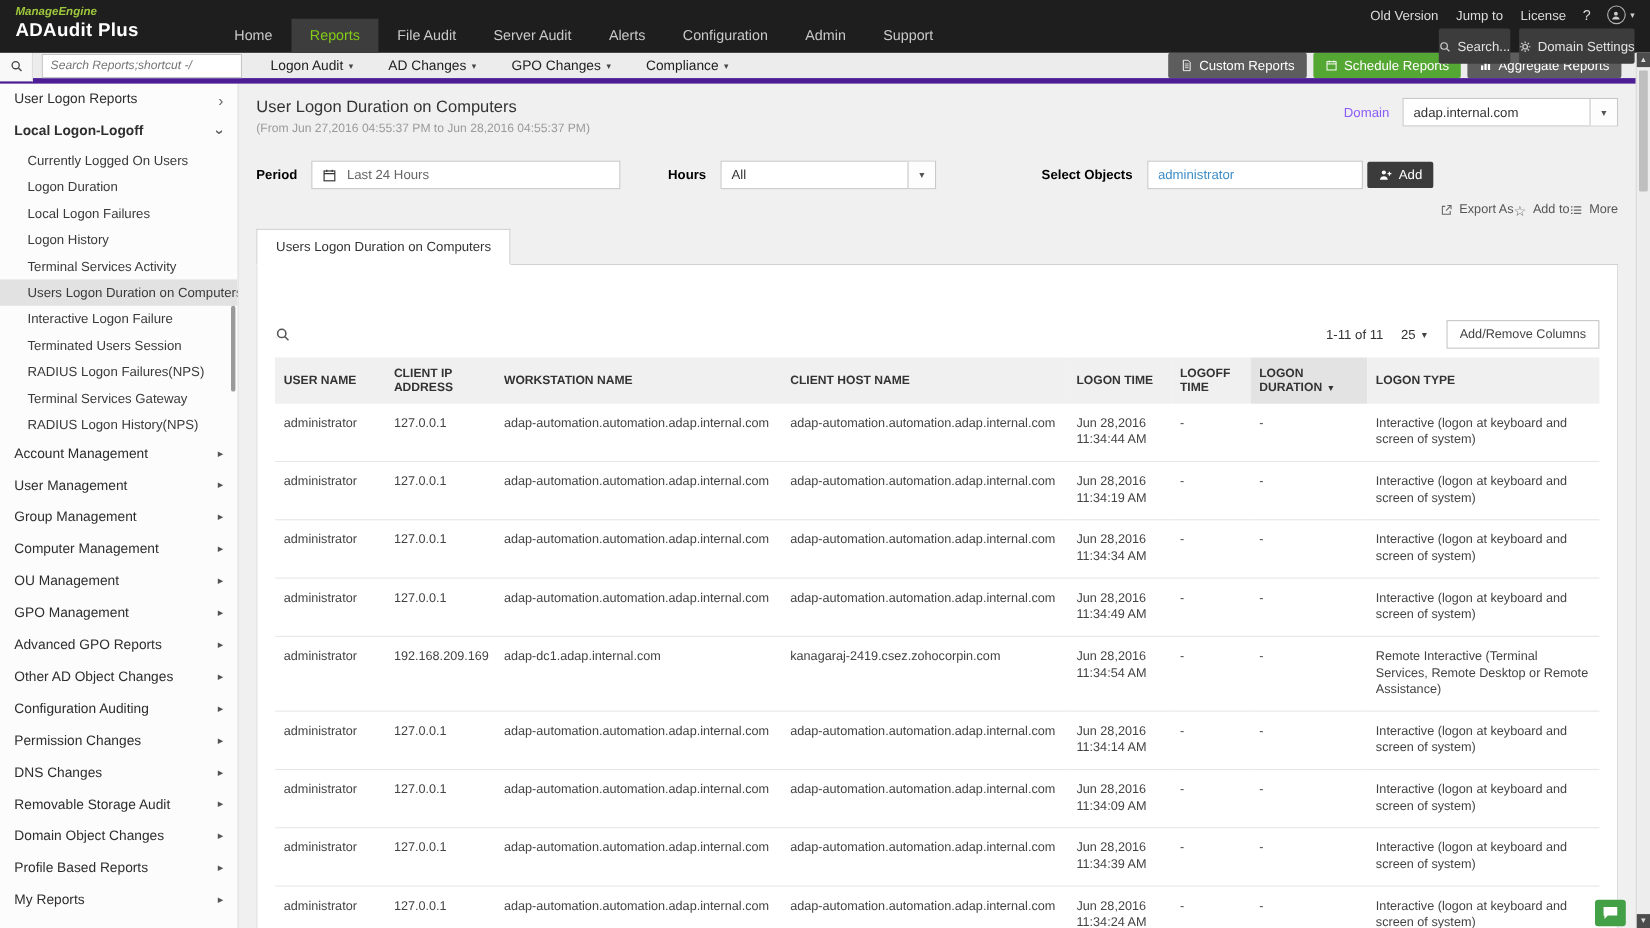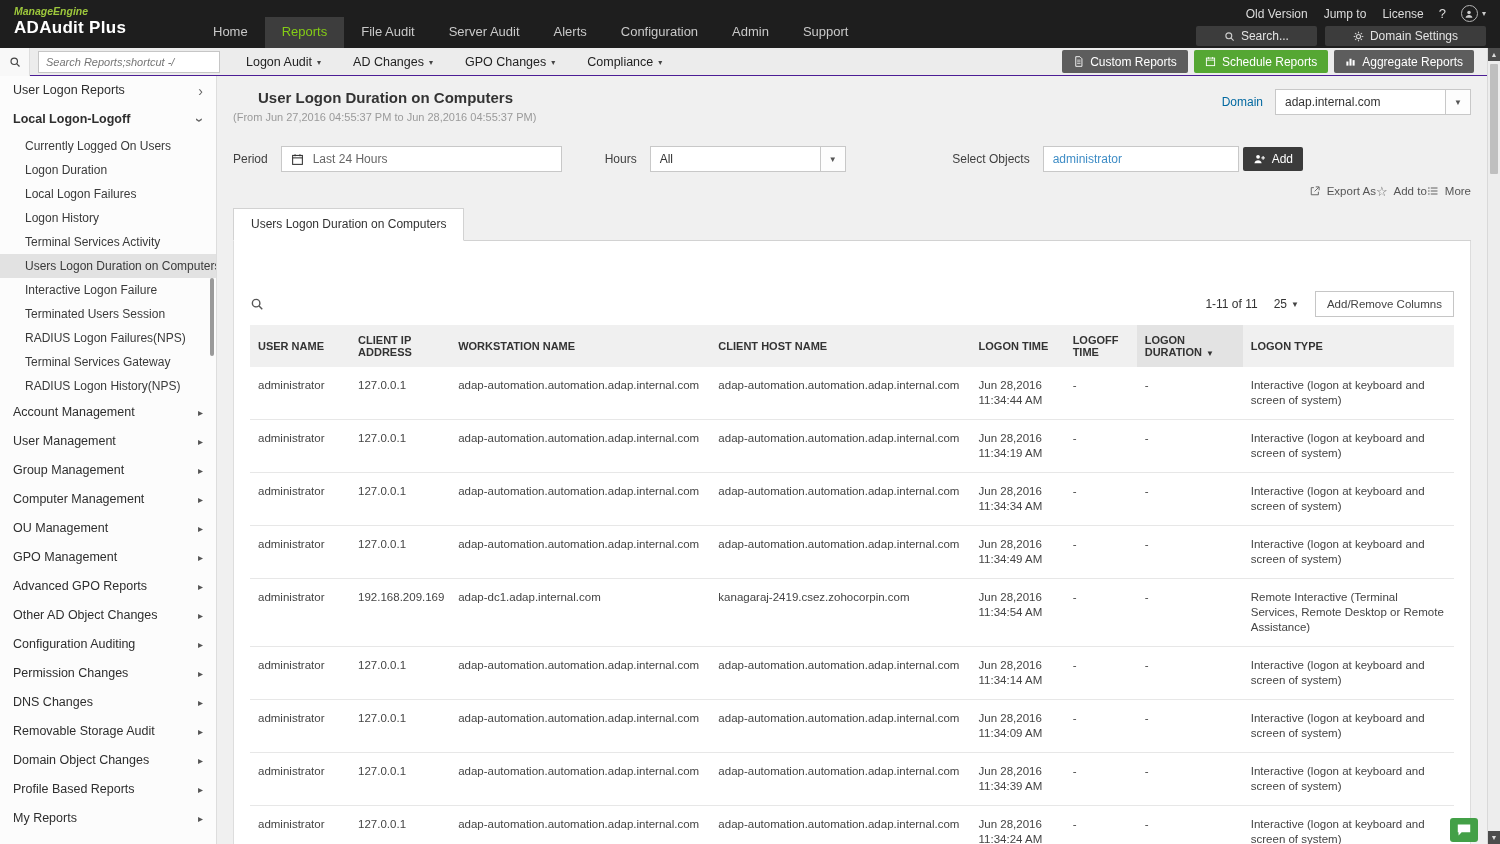--- a/index.html
+++ b/index.html
@@ -24,25 +24,25 @@
   .nav-item.active { background: #3d3d3d; color: #84cc16; }
   .topbar-right { margin-left: auto; display: flex; flex-direction: column; align-items: flex-end; gap: 4px; padding: 5px 14px 0 0; }
   .top-links { display: flex; align-items: center; gap: 15px; }
   .links-wrap { display: flex; gap: 16px; font-size: 12px; color: #dcdcdc; }
   .top-link { cursor: pointer; white-space: nowrap; }
   .help-badge { font-size: 13px; color: #dcdcdc; cursor: pointer; }
   .avatar { display: flex; align-items: center; gap: 4px; cursor: pointer; }
   .av-circle { width: 17px; height: 17px; border: 1px solid #b5b5b5; border-radius: 50%; display: flex; align-items: center; justify-content: center; color: #ccc; }
   .small-caret { font-size: 8px; color: #ccc; }
   .top-buttons { display: flex; gap: 8px; }
-  .top-btn { background: #3c3c3c; border-radius: 2px; height: 20px; display: flex; align-items: center; gap: 6px; padding: 0 28px; font-size: 12px; color: #e3e3e3; cursor: pointer; white-space: nowrap; }
+  .top-btn { background: #3c3c3c; border-radius: 2px; height: 32px; display: flex; align-items: center; gap: 6px; padding: 0 0; font-size: 12px; color: #e3e3e3; cursor: pointer; white-space: nowrap; }
   .top-btn .icon { color: #cfcfcf; }
 
   
-  .toolbar { height: 28px; background: #ececec; border-bottom: 1px solid #4c1d95; display: flex; align-items: center; position: relative; z-index: 4; }
+  .toolbar { height: 28px; background: #ececec; border-bottom: 5px solid #4c1d95; display: flex; align-items: center; position: relative; z-index: 4; }
   .tb-search-icon-box { width: 30px; height: 28px; display: flex; align-items: center; justify-content: center; background: #f8f8f8; border-right: 1px solid #ddd; color: #444; cursor: pointer; }
   .tb-search-input { width: 182px; height: 22px; margin: 0 10px 0 8px; border: 1px solid #c6c6c6; font-size: 11px; font-style: italic; color: #777; padding: 0 7px; font-family: inherit; background: #fff; }
   .category-menus { display: flex; height: 100%; }
   .tb-menu { display: flex; align-items: center; gap: 5px; padding: 0 16px; font-size: 12.5px; color: #222; cursor: pointer; white-space: nowrap; }
   .tb-menu .caret { font-size: 8px; color: #444; margin-top: 1px; }
   .toolbar-right { margin-left: auto; display: flex; gap: 6px; padding-right: 26px; }
   .tb-btn { height: 23px; display: flex; align-items: center; gap: 6px; padding: 0 11px; font-size: 12px; color: #fff; border: none; border-radius: 2px; cursor: pointer; font-family: inherit; white-space: nowrap; }
   .tb-btn.dark { background: #5d5d5d; }
   .tb-btn.green { background: var(--green, #55a733); }
 
@@ -56,31 +56,31 @@
   .chev { color: #666; font-size: 14px; line-height: 10px; display: inline-block; }
   .chev.rot { transform: rotate(90deg); }
   .chev.tri { font-size: 10px; color: #555; }
   .sb-child { padding: 5px 12px 5px 25px; font-size: 12px; line-height: 14px; color: #3a3a3a; cursor: pointer; white-space: nowrap; }
   .sb-child.selected { background: #e2e2e2; }
   .sb-thumb { position: absolute; right: 2px; top: 202px; width: 4px; height: 78px; background: #9a9a9a; border-radius: 2px; }
 
   
   .main { flex: 1; padding: 0 16px; margin-right: 13px; display: flex; flex-direction: column; overflow: hidden; background: #f0f0f0; }
   .page-head { display: flex; margin-top: 13px; align-items: flex-start; }
-  .page-title { font-size: 15px; font-weight: bold; color: #333; margin-left: 25px; }
+  .page-title { font-size: 15px; font-weight: normal; color: #333; }
   .page-sub { font-size: 11px; color: #9a9a9a; margin-top: 5px; }
   .domain-wrap { margin-left: auto; display: flex; align-items: center; gap: 12px; }
-  .domain-label { font-size: 12px; color: #0369a1; }
+  .domain-label { font-size: 12px; color: #8b5cf6; }
   .select { display: flex; height: 26px; background: #fff; border: 1px solid #c8c8c8; cursor: pointer; justify-content: flex-end; }
   .select .val { display: flex; align-items: center; padding: 0 9px; font-size: 12px; color: #333; flex: 1; white-space: nowrap; }
   .select .caret-box { width: 25px; border-left: 1px solid #c8c8c8; display: flex; align-items: center; justify-content: center; font-size: 8px; color: #555; background: #fdfdfd; }
   .domain-select { width: 196px; }
 
   .filters { display: flex; align-items: center; margin-top: 23px; }
-  .f-label { font-size: 12px; color: #404040; margin-right: 13px; white-space: nowrap; }
+  .f-label { font-size: 12px; color: #000000; margin-right: 13px; white-space: nowrap; font-weight: bold; }
   .period-box { width: 281px; height: 26px; background: #fff; border: 1px solid #c8c8c8; display: flex; align-items: center; gap: 9px; padding: 0 9px; cursor: pointer; }
   .period-box .icon { color: #333; }
   .period-val { font-size: 12px; color: #666; }
   .hours-label { margin-left: 43px; }
   .hours-select { width: 196px; }
   .right-filters { margin-left: auto; display: flex; align-items: center; margin-right: 168px; }
   .objects-input { width: 196px; height: 26px; border: 1px solid #c8c8c8; font-size: 12px; color: var(--link-blue, #3f8dc6); padding: 0 9px; font-family: inherit; background: #fff; }
   .add-btn { height: 24px; margin-left: 4px; background: var(--btn-dark, #3b3b3b); color: #fff; border: none; display: flex; align-items: center; gap: 6px; padding: 0 10px; font-size: 12px; cursor: pointer; border-radius: 2px; font-family: inherit; }
 
   .actions { display: flex; justify-content: flex-end; align-items: center; margin-top: 13px; }

